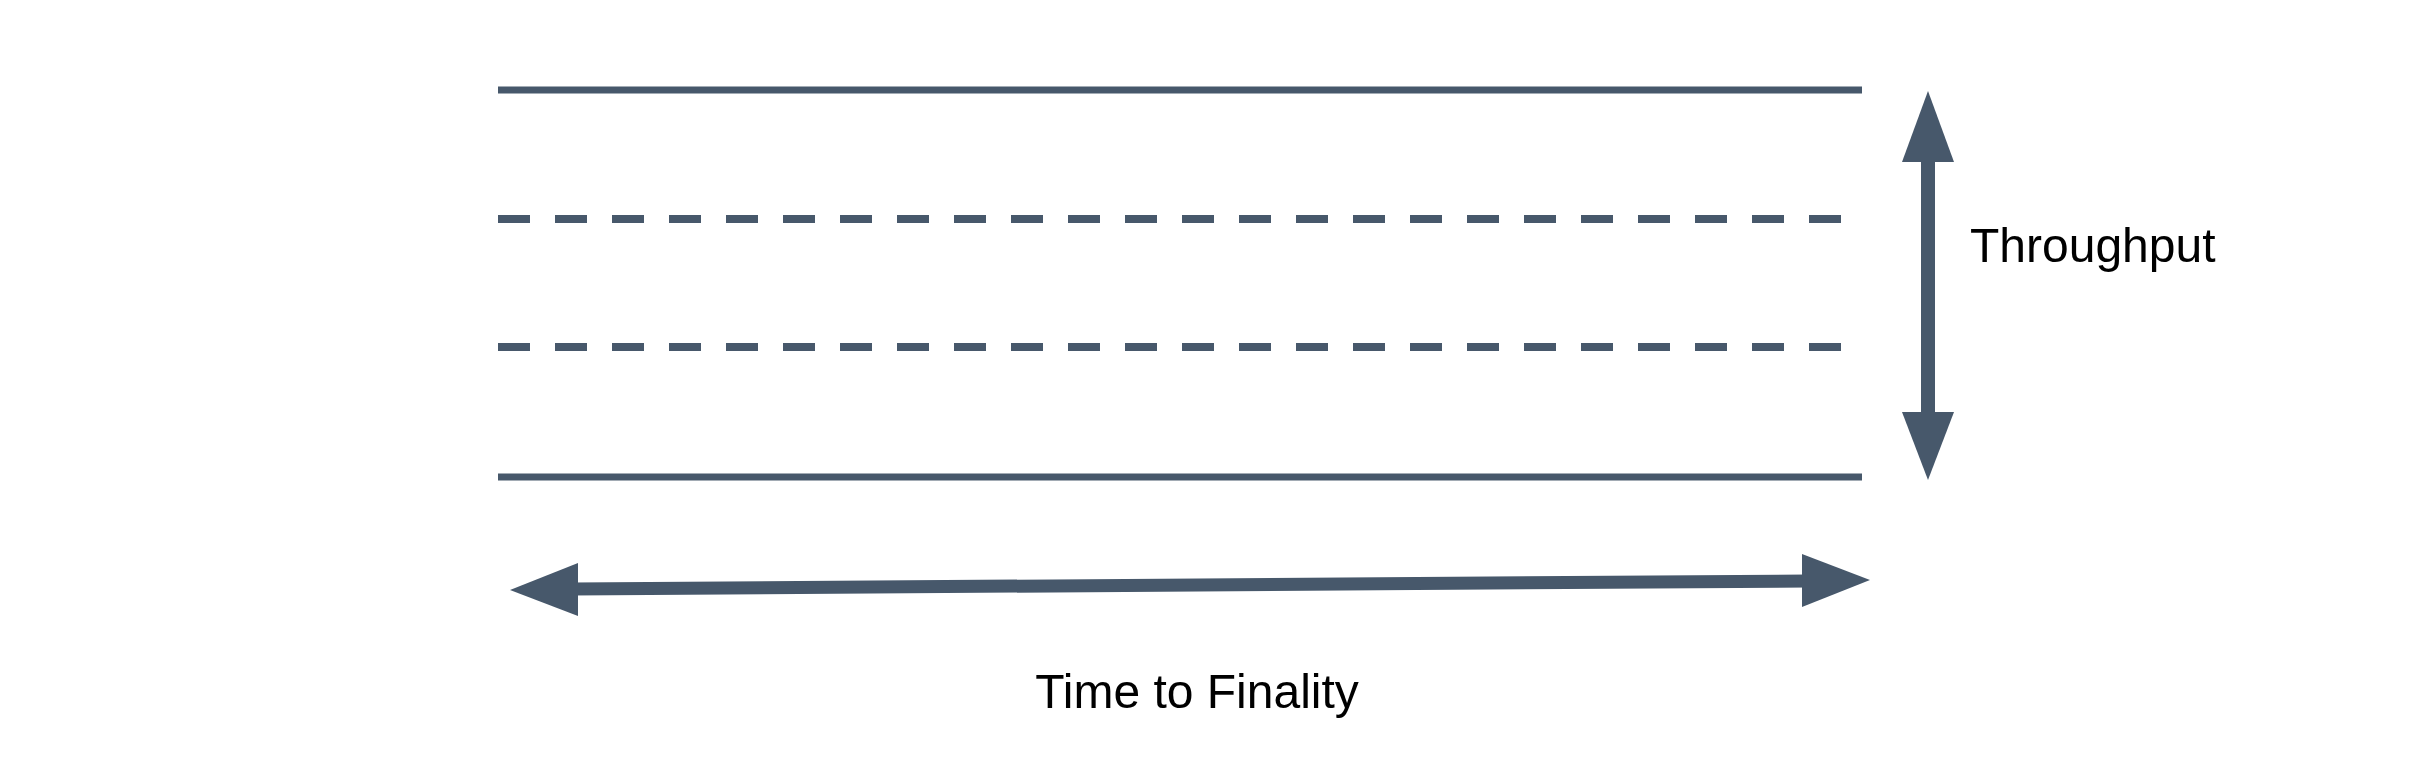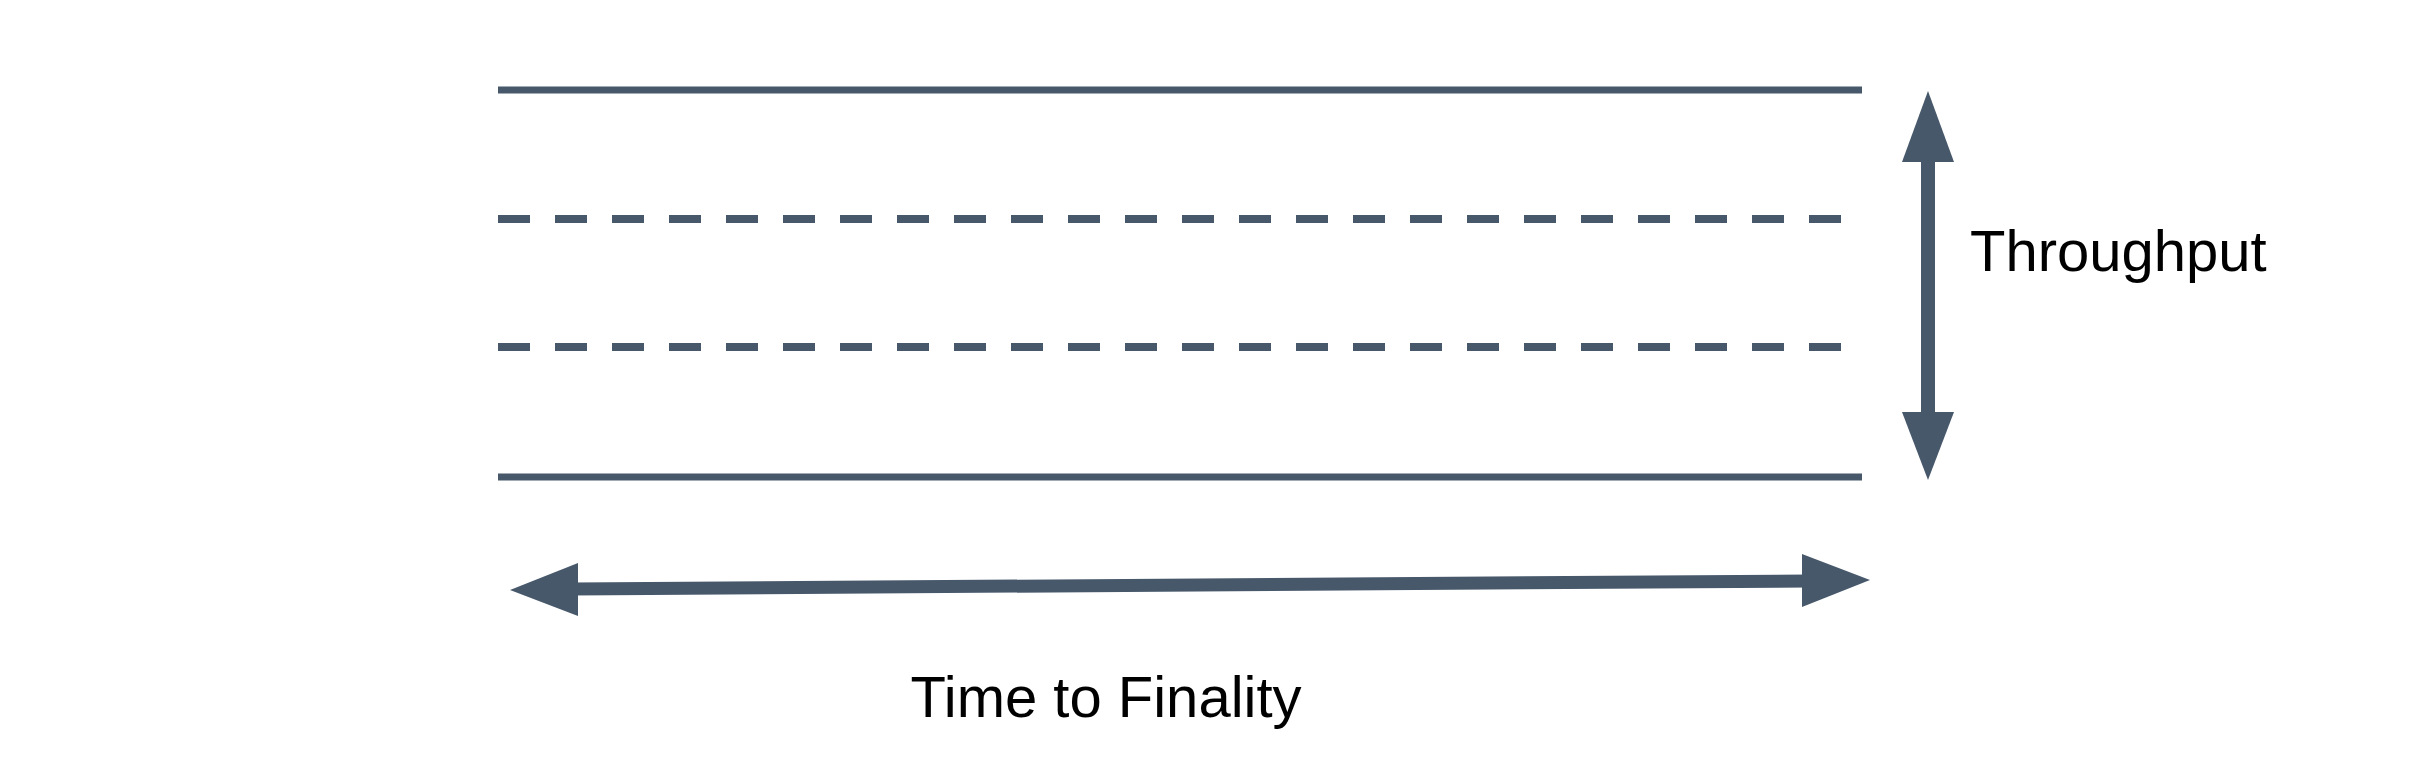--- a/index.html
+++ b/index.html
@@ -42,30 +42,30 @@
     stroke: var(--line-color);
     fill: none;
   }
   .arrow-head {
     fill: var(--line-color);
     stroke: none;
   }
   .label {
     position: absolute;
     color: var(--label-color);
-    font-size: 58px;
+    font-size: 48px;
     line-height: 1.15;
     white-space: nowrap;
   }
   .label-throughput {
     left: 1970px;
     top: 218px;
   }
   .label-time {
-    left: 1106px;
+    left: 1197px;
     top: 664px;
     transform: translateX(-50%);
     text-align: center;
   }
 </style>
 </head>
 <body>
 
 <div class="canvas">
 

